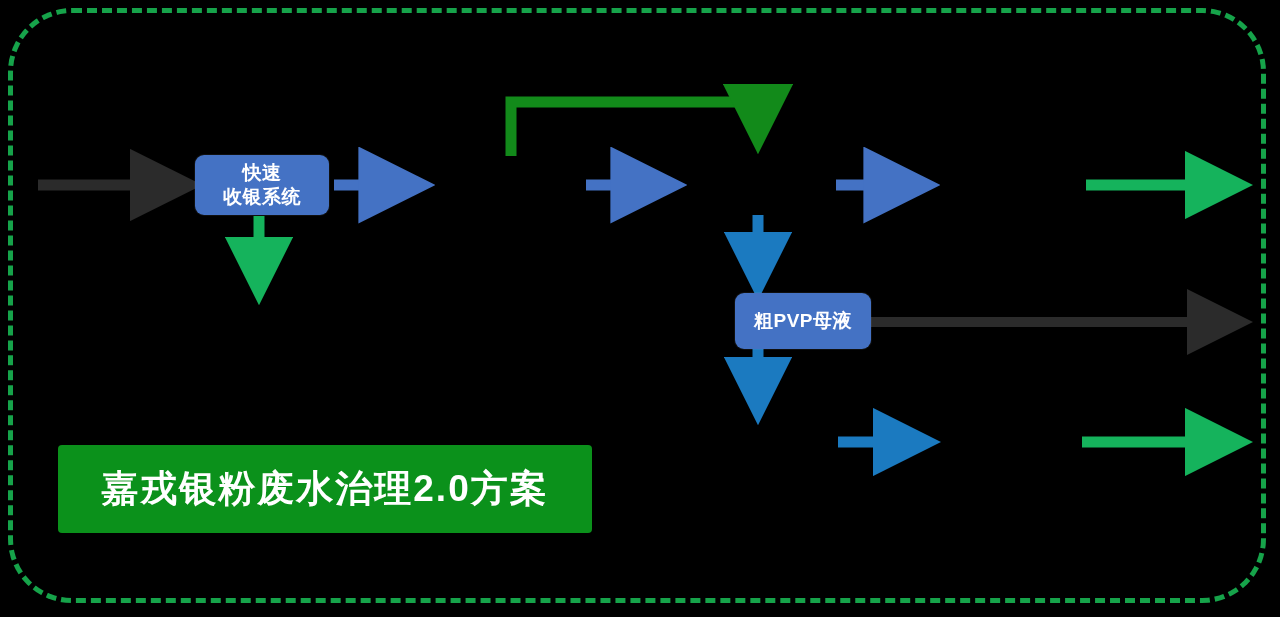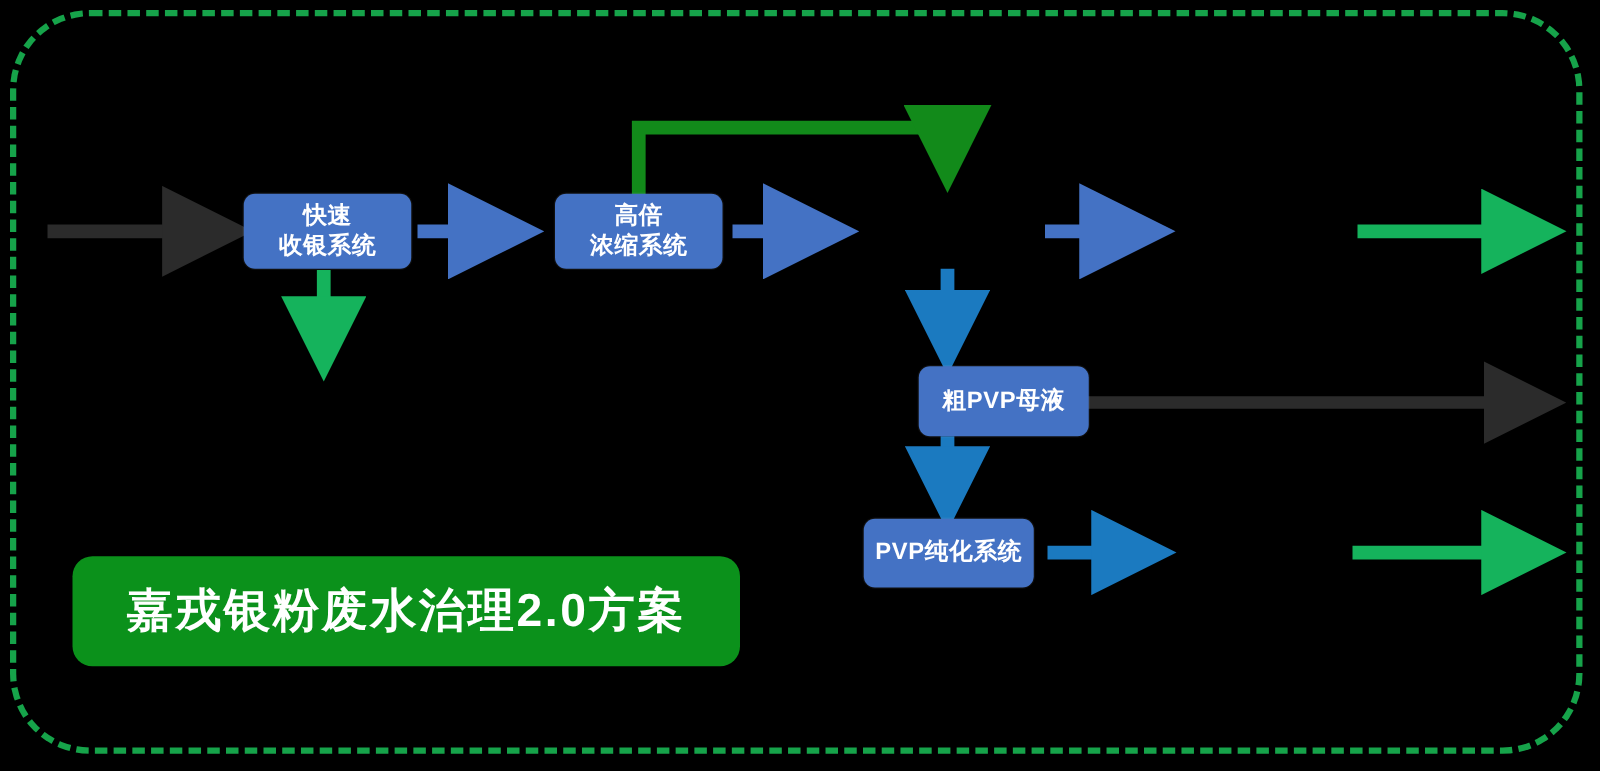--- a/index.html
+++ b/index.html
@@ -50,21 +50,21 @@
   .node .line { display: block; white-space: nowrap; }
 
   
   #banner {
     position: absolute;
     left: 58px;
     top: 445px;
     width: 534px;
     height: 88px;
     background: #0b911b;
-    border-radius: 16px;
+    border-radius: 4px;
     color: #ffffff;
     display: flex;
     align-items: center;
     justify-content: center;
     font-size: 37px;
     font-weight: bold;
     letter-spacing: 2px;
   }
 
   
@@ -124,33 +124,26 @@
     <line x1="838" y1="442" x2="928" y2="442" stroke="#1b7ac0" stroke-width="11" marker-end="url(#ah-deepblue)"></line>
 
     <line x1="1082" y1="442" x2="1240" y2="442" stroke="#15b35c" stroke-width="11" marker-end="url(#ah-green)"></line>
   </svg>
 
   <div class="node" style="left:195px; top:155px; width:134px; height:60px;">
     <span class="line">快速</span>
     <span class="line">收银系统</span>
   </div>
 
-  <div class="node" style="left:444px; top:155px; width:134px; height:60px;">
-    <span class="line">高倍</span>
-    <span class="line">浓缩系统</span>
-  </div>
 
 
 
   <div class="node" style="left:691px; top:293px; width:136px; height:56px;margin-left:44px;">
     <span class="line">粗PVP母液</span>
   </div>
 
-  <div class="node" style="left:691px; top:415px; width:136px; height:55px;">
-    <span class="line">PVP纯化系统</span>
-  </div>
 
 
   <div id="banner">
     <span>嘉戎银粉废水治理2.0方案</span>
   </div>
 
 </div>
 
 </body></html>

